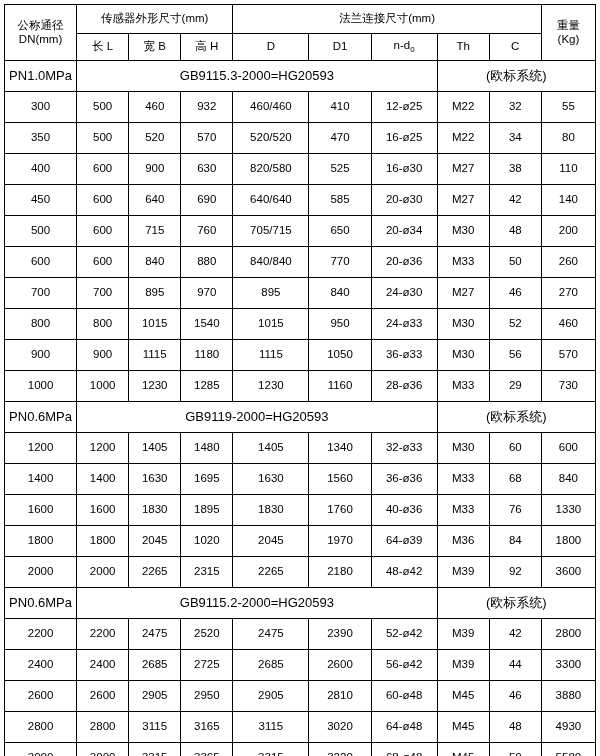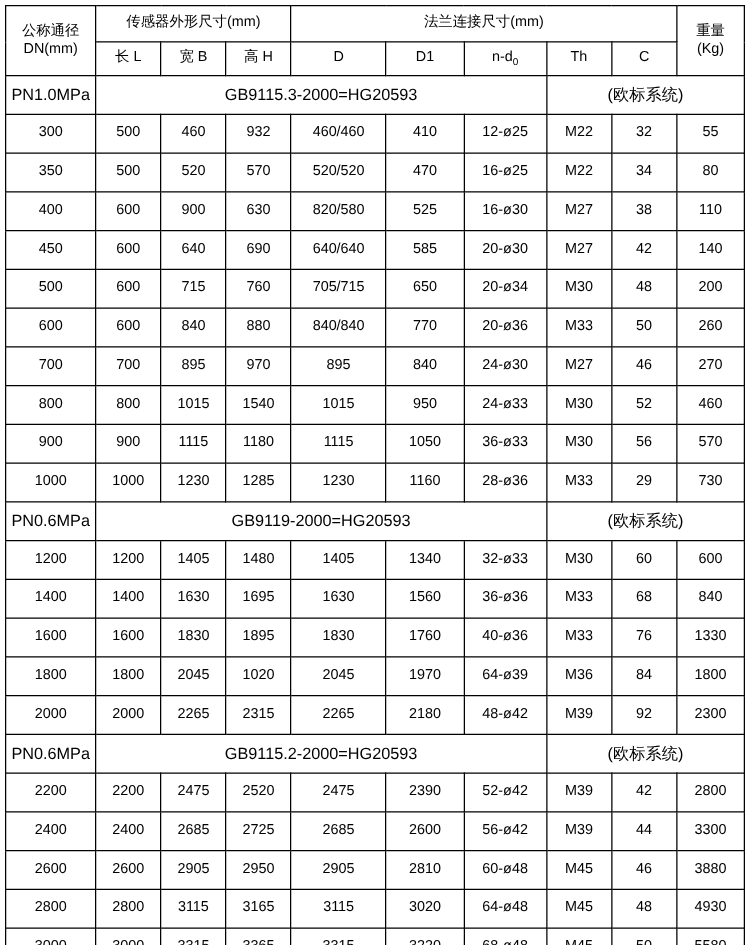--- a/index.html
+++ b/index.html
@@ -292,21 +292,21 @@
         <tr class="data">
           <td>2000</td>
           <td>2000</td>
           <td>2265</td>
           <td>2315</td>
           <td>2265</td>
           <td>2180</td>
           <td>48-ø42</td>
           <td>M39</td>
           <td>92</td>
-          <td>2300</td>
+          <td>3600</td>
         </tr>
         <tr class="section">
           <td class="sec-left">PN0.6MPa</td>
           <td class="sec-mid" colspan="6">GB9115.2-2000=HG20593</td>
           <td class="sec-right" colspan="3">(欧标系统)</td>
         </tr>
         <tr class="data">
           <td>2200</td>
           <td>2200</td>
           <td>2475</td>

